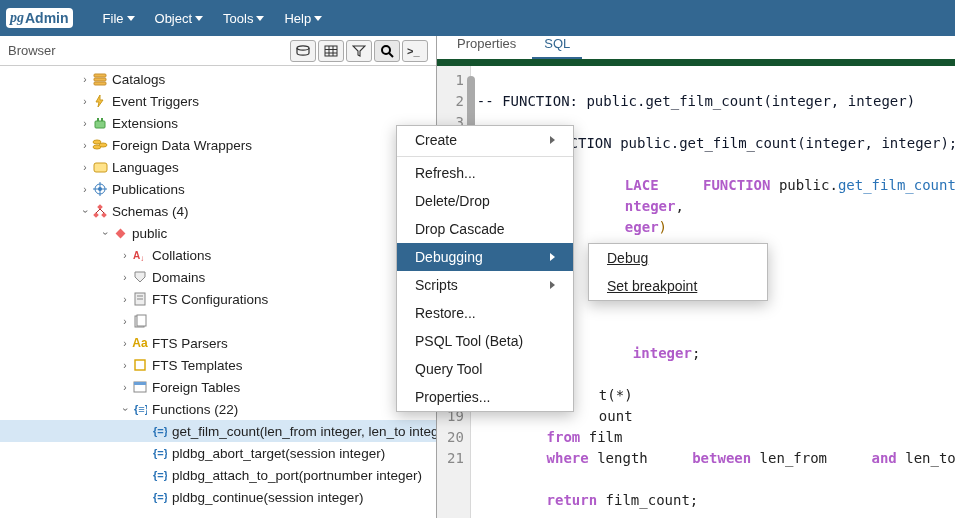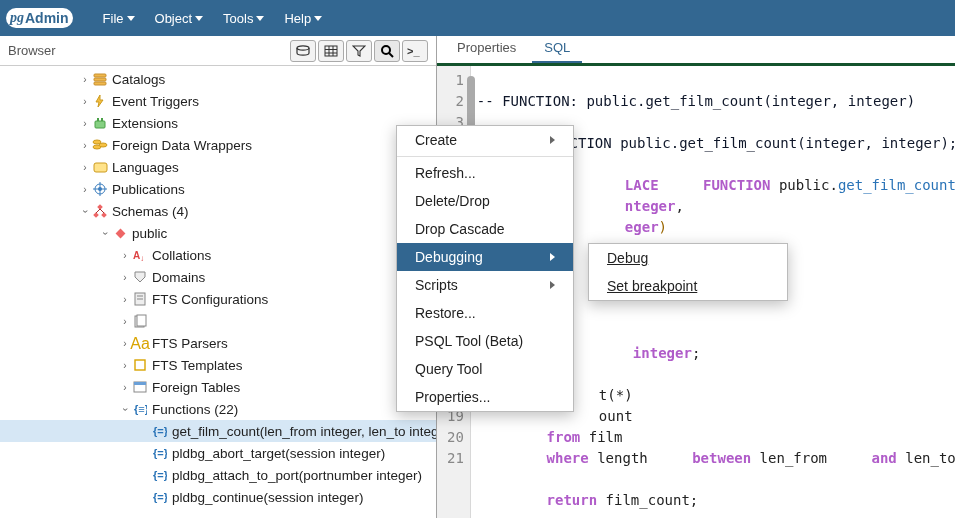--- a/index.html
+++ b/index.html
@@ -1,37 +1,37 @@
 <!DOCTYPE html>
 <html><head>
 <meta charset="utf-8">
 <style>
 * { box-sizing: border-box; margin: 0; padding: 0; }
 body { font-family: -apple-system, BlinkMacSystemFont, "Segoe UI", Arial, sans-serif; font-size: 13px; color: #222; width: 955px; height: 518px; overflow: hidden; position: relative; background: #fff; }
 .topbar { background: #336791; color: #fff; height: 36px; display: flex; align-items: center; padding: 0 6px; gap: 6px; }
-.logo { background: #fff; color: #336791; font-weight: bold; padding: 2px 4px; border-radius: 10px; font-size: 14px; display: flex; align-items: center; }
+.logo { background: #fff; color: #336791; font-weight: bold; padding: 2px 4px; border-radius: 4px; font-size: 14px; display: flex; align-items: center; }
 .logo .pg { font-family: serif; font-style: italic; }
 .logo .admin { font-family: sans-serif; font-weight: 700; margin-left: 1px; text-align: right; }
 .menubar { display: flex; gap: 4px; margin-left: 16px; }
 .menu-item { padding: 6px 8px; cursor: pointer; display: flex; align-items: center; gap: 3px; }
 .caret-down { width: 0; height: 0; border-left: 4px solid transparent; border-right: 4px solid transparent; border-top: 5px solid currentColor; display: inline-block; }
 .main { display: flex; height: calc(100% - 36px); }
 .left { width: 437px; border-right: 1px solid #a3a3a3; display: flex; flex-direction: column; flex-shrink: 0; }
 .browser-head { height: 30px; display: flex; align-items: center; padding: 0 8px; border-bottom: 1px solid #ccc; }
 .browser-title { flex: 1; color: #555; }
 .browser-tools { display: flex; gap: 2px; }
 .tool-btn { width: 26px; height: 22px; border: 1px solid #aaa; border-radius: 3px; background: #f3f3f3; display: flex; align-items: center; justify-content: center; cursor: pointer; }
 .tool-btn.active { background: #e8e8e8; }
 .tree { flex: 1; overflow: hidden; padding-top: 2px; font-size: 13.5px; line-height: 21px; }
 .tree-row { display: flex; align-items: center; height: 22px; white-space: nowrap; cursor: default; }
 .tree-row.selected { background: #d6e7f5; }
 .tog { width: 14px; text-align: center; color: #666; font-size: 10px; cursor: pointer; flex-shrink: 0; }
 .ico { width: 16px; height: 16px; margin-right: 4px; display: inline-flex; align-items: center; justify-content: center; flex-shrink: 0; }
 .right { flex: 1; display: flex; flex-direction: column; overflow: hidden; }
-.tabs { height: 30px; display: flex; align-items: flex-end; padding: 0 8px; border-bottom: 3px solid #14532d; gap: 4px; }
+.tabs { height: 30px; display: flex; align-items: flex-end; padding: 0 8px; border-bottom: 7px solid #14532d; gap: 4px; }
 .tab { padding: 6px 12px; cursor: pointer; color: #555; border-bottom: 2px solid transparent; }
 .tab.active { color: #326690; border-bottom-color: #326690; }
 .editor { flex: 1; display: flex; font-family: "Menlo","Consolas",monospace; font-size: 14px; line-height: 21px; overflow: hidden; }
 .gutter { background: #f0f0f0; color: #888; text-align: right; padding: 4px 6px 0 10px; border-right: 1px solid #d8d8d8; user-select: none; position: relative; }
 .gutter .scroll-thumb { position: absolute; right: -5px; top: 10px; width: 8px; height: 60px; background: #aaa; border-radius: 4px; }
 .code { padding: 4px 0 0 6px; white-space: pre; position: relative; }
 .cm { color: #0f172a; }
 .kw { color: #b05cc9; font-weight: 700; padding-left: 36px; }
 .fn { color: #2973b7; }
 .pn { color: #9a6700; }
@@ -236,21 +236,21 @@
           <span class="ico">
             <svg width="14" height="14">
               <rect x="2" y="2" width="9" height="11" fill="#eee" stroke="#888"></rect>
               <rect x="4" y="1" width="9" height="11" fill="#fff" stroke="#888"></rect>
             </svg>
           </span>
         </div>
       <div class="tree-row" style="padding-left:118px">
           <span class="tog">›</span>
           <span class="ico">
-            <span style="font-size:16px;font-weight:normal;color:#d9a400">Aa</span>
+            <span style="font-size:12px;font-weight:bold;color:#d9a400">Aa</span>
           </span>
           <span>FTS Parsers</span>
         </div>
       <div class="tree-row" style="padding-left:118px">
           <span class="tog">›</span>
           <span class="ico">
             <svg width="14" height="14">
               <rect x="2" y="2" width="10" height="10" fill="none" stroke="#d9a400" stroke-width="1.4"></rect>
             </svg>
           </span>
@@ -394,20 +394,20 @@
       <span>PSQL Tool (Beta)</span>
     </div>
   <div class="ctx-item">
       <span>Query Tool</span>
     </div>
   <div class="ctx-item">
       <span>Properties...</span>
     </div>
 </div>
 
-<div class="ctx-menu" style="left:588px; top:243px; width:200px;">
+<div class="ctx-menu" style="left:588px; top:243px; width:180px;">
   <div class="ctx-item">
       <span class="sub-link">Debug</span>
     </div>
   <div class="ctx-item">
       <span class="sub-link">Set breakpoint</span>
     </div>
 </div>
 
 </body></html>

